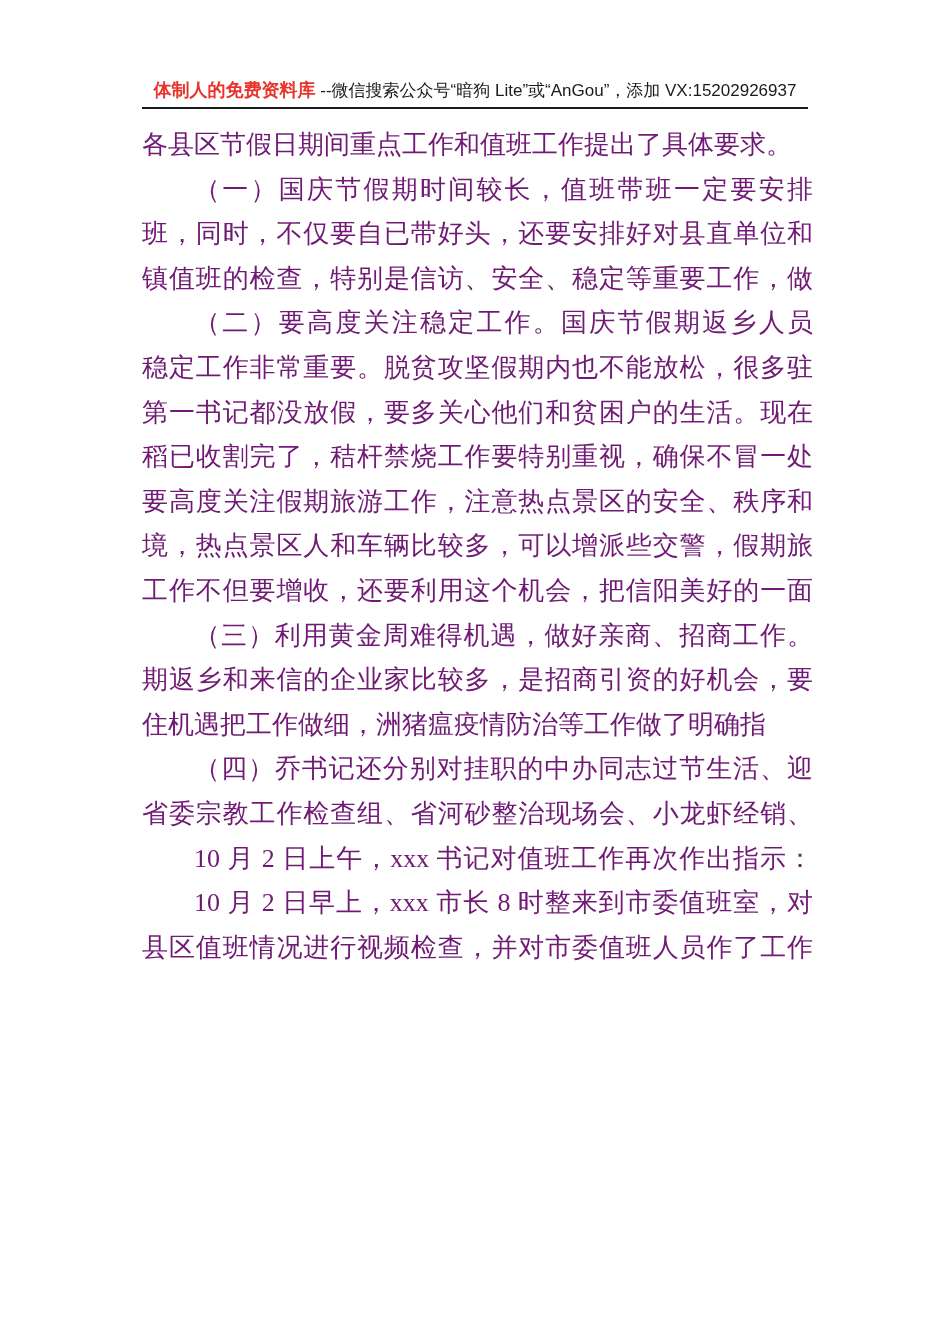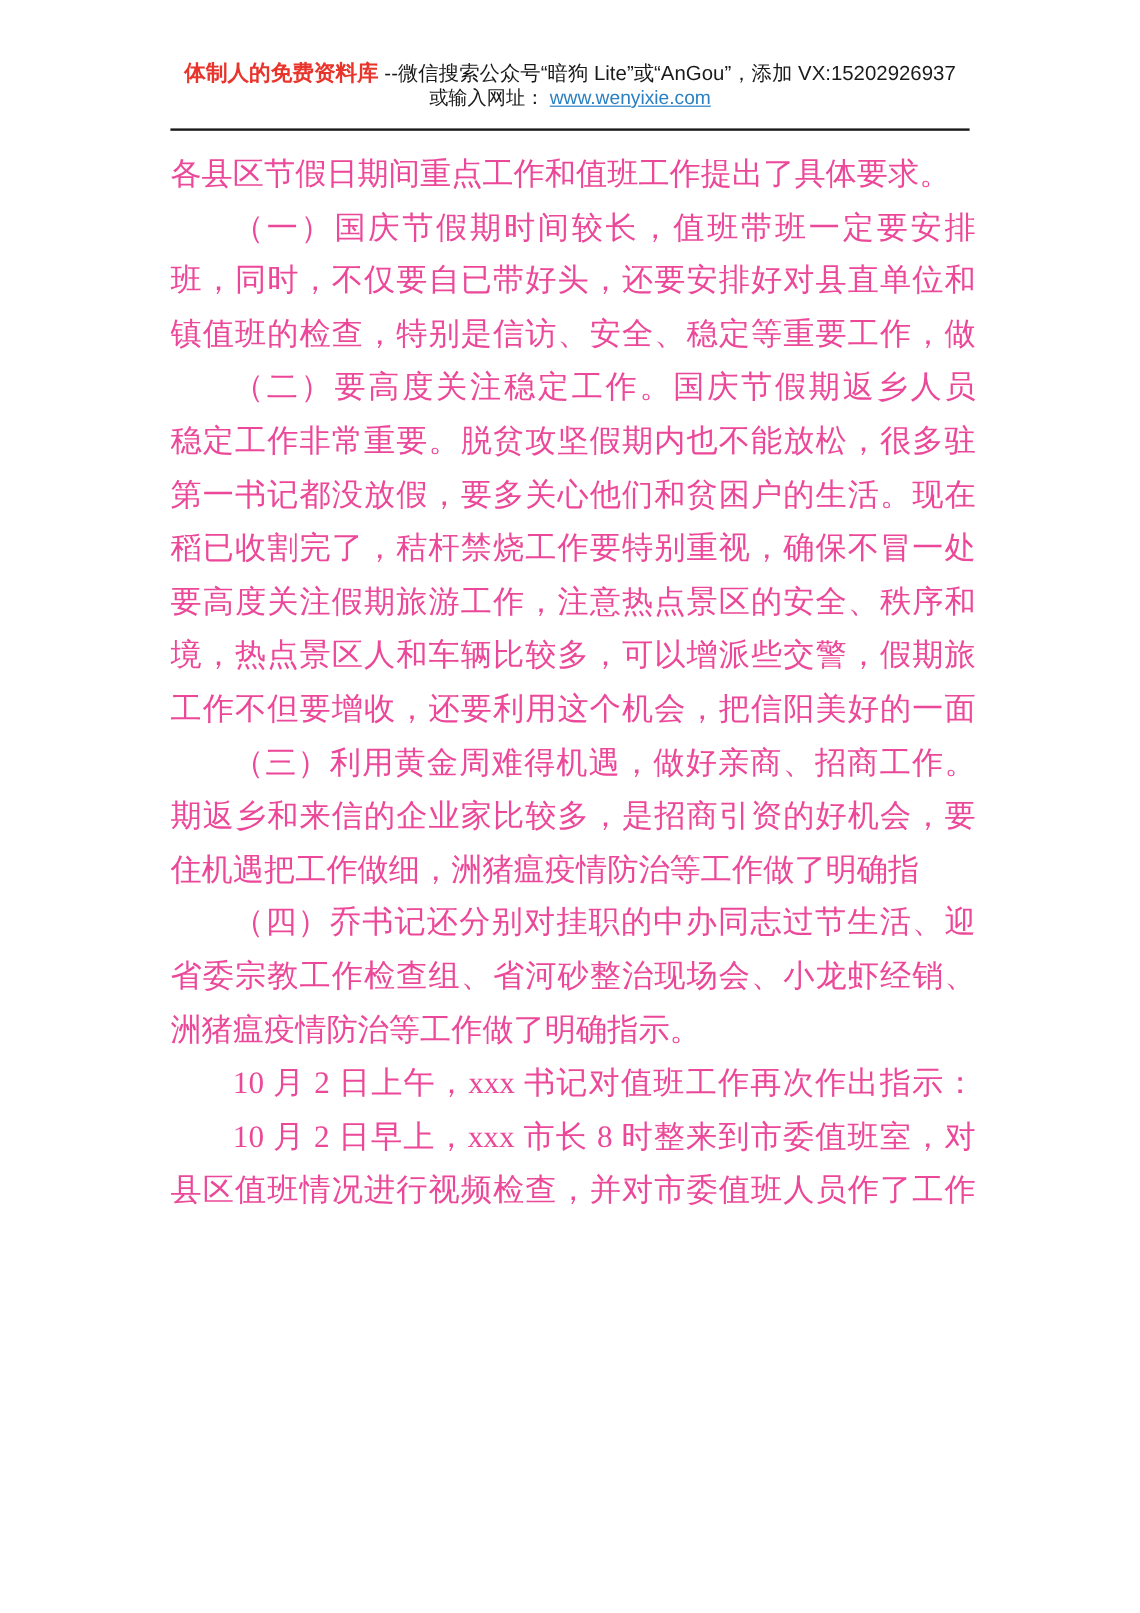--- a/index.html
+++ b/index.html
@@ -7,21 +7,21 @@
     position: relative;
     width: 950px;
     height: 1344px;
     background: #ffffff;
     overflow: hidden;
     font-family: "Liberation Serif", serif;
   }
   
   .hdr {
     position: absolute;
-    top: 50px;
+    top: 79px;
     left: 0;
     width: 100%;
     text-align: center;
     font-family: "Liberation Sans", sans-serif;
     color: #1a1a1a;
   }
   .hdr-l1 {
     font-size: 17px;
     line-height: 22px;
     white-space: nowrap;
@@ -73,43 +73,39 @@
 </style>
 </head>
 <body>
 
 <div class="page">
 
   <div class="hdr">
     <div class="hdr-l1">
       <span class="brand" style="color: rgb(232, 52, 43);">体制人的免费资料库</span><span> --微信搜索公众号“暗狗 Lite”或“AnGou”，添加 VX:15202926937</span>
     </div>
-    <div class="hdr-l2">
-      <span>或输入网址： </span><span class="hdr-link" style="color: rgb(42, 128, 194);">www.wenyixie.com</span>
-    </div>
   </div>
 
   <div class="hdr-rule"></div>
 
-  <div class="doc" id="doc-body" style="color: #ec4899; font-family: Liberation Serif, serif;">
+  <div class="doc" id="doc-body" style="color: #701a75; font-family: Liberation Serif, serif;">
       <div class="tline">各县区节假日期间重点工作和值班工作提出了具体要求。</div>
       <div class="tline j i">（一）国庆节假期时间较长，值班带班一定要安排好。</div>
       <div class="tline j">班，同时，不仅要自已带好头，还要安排好对县直单位和乡</div>
       <div class="tline j">镇值班的检查，特别是信访、安全、稳定等重要工作，做到</div>
       <div class="tline j i">（二）要高度关注稳定工作。国庆节假期返乡人员多，</div>
       <div class="tline j">稳定工作非常重要。脱贫攻坚假期内也不能放松，很多驻村</div>
       <div class="tline j">第一书记都没放假，要多关心他们和贫困户的生活。现在早</div>
       <div class="tline j">稻已收割完了，秸杆禁烧工作要特别重视，确保不冒一处烟</div>
       <div class="tline j">要高度关注假期旅游工作，注意热点景区的安全、秩序和环</div>
       <div class="tline j">境，热点景区人和车辆比较多，可以增派些交警，假期旅游</div>
       <div class="tline j">工作不但要增收，还要利用这个机会，把信阳美好的一面展</div>
       <div class="tline j i">（三）利用黄金周难得机遇，做好亲商、招商工作。假</div>
       <div class="tline j">期返乡和来信的企业家比较多，是招商引资的好机会，要抓</div>
       <div class="tline">住机遇把工作做细，洲猪瘟疫情防治等工作做了明确指示。</div>
       <div class="tline j i">（四）乔书记还分别对挂职的中办同志过节生活、迎接</div>
       <div class="tline j">省委宗教工作检查组、省河砂整治现场会、小龙虾经销、非</div>
-      <div class="tline">洲猪瘟疫情防治等工作做了明确指示。</div>
       <div class="tline j i">10 月 2 日上午，xxx 书记对值班工作再次作出指示：领</div>
       <div class="tline j i">10 月 2 日早上，xxx 市长 8 时整来到市委值班室，对各</div>
       <div class="tline j">县区值班情况进行视频检查，并对市委值班人员作了工作安</div>
     </div>
 
 </div>
 
 </body></html>

